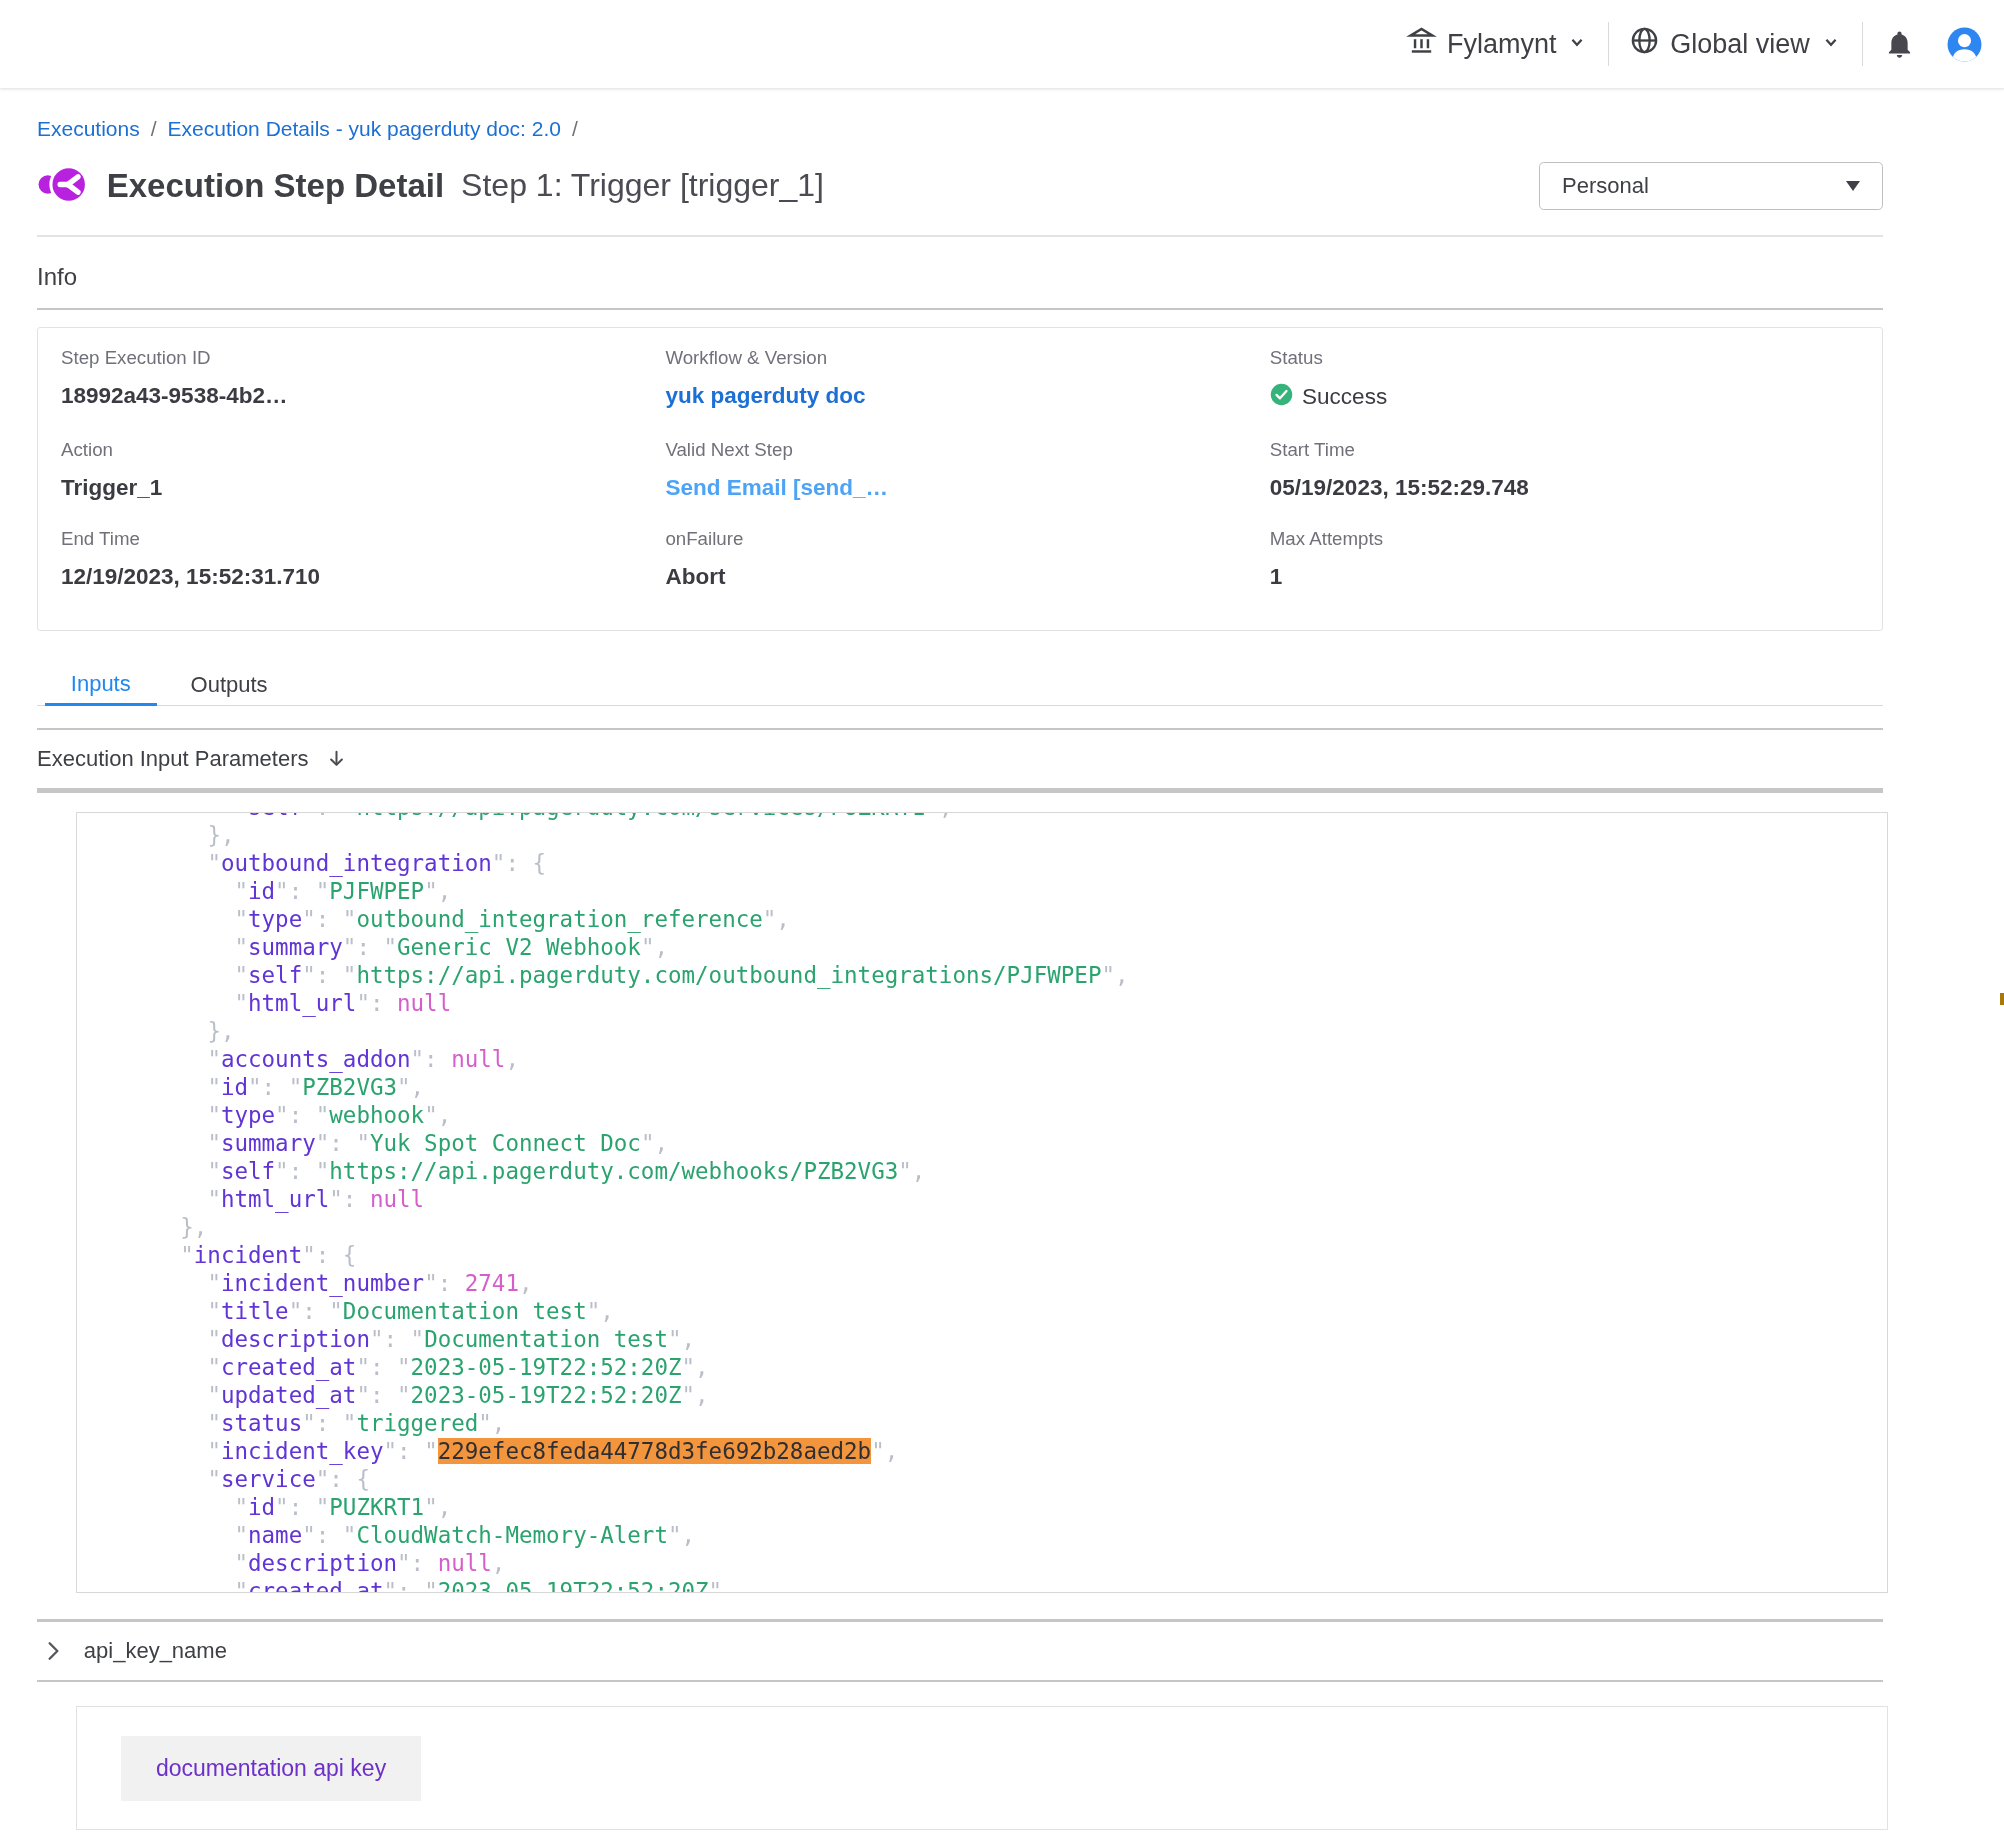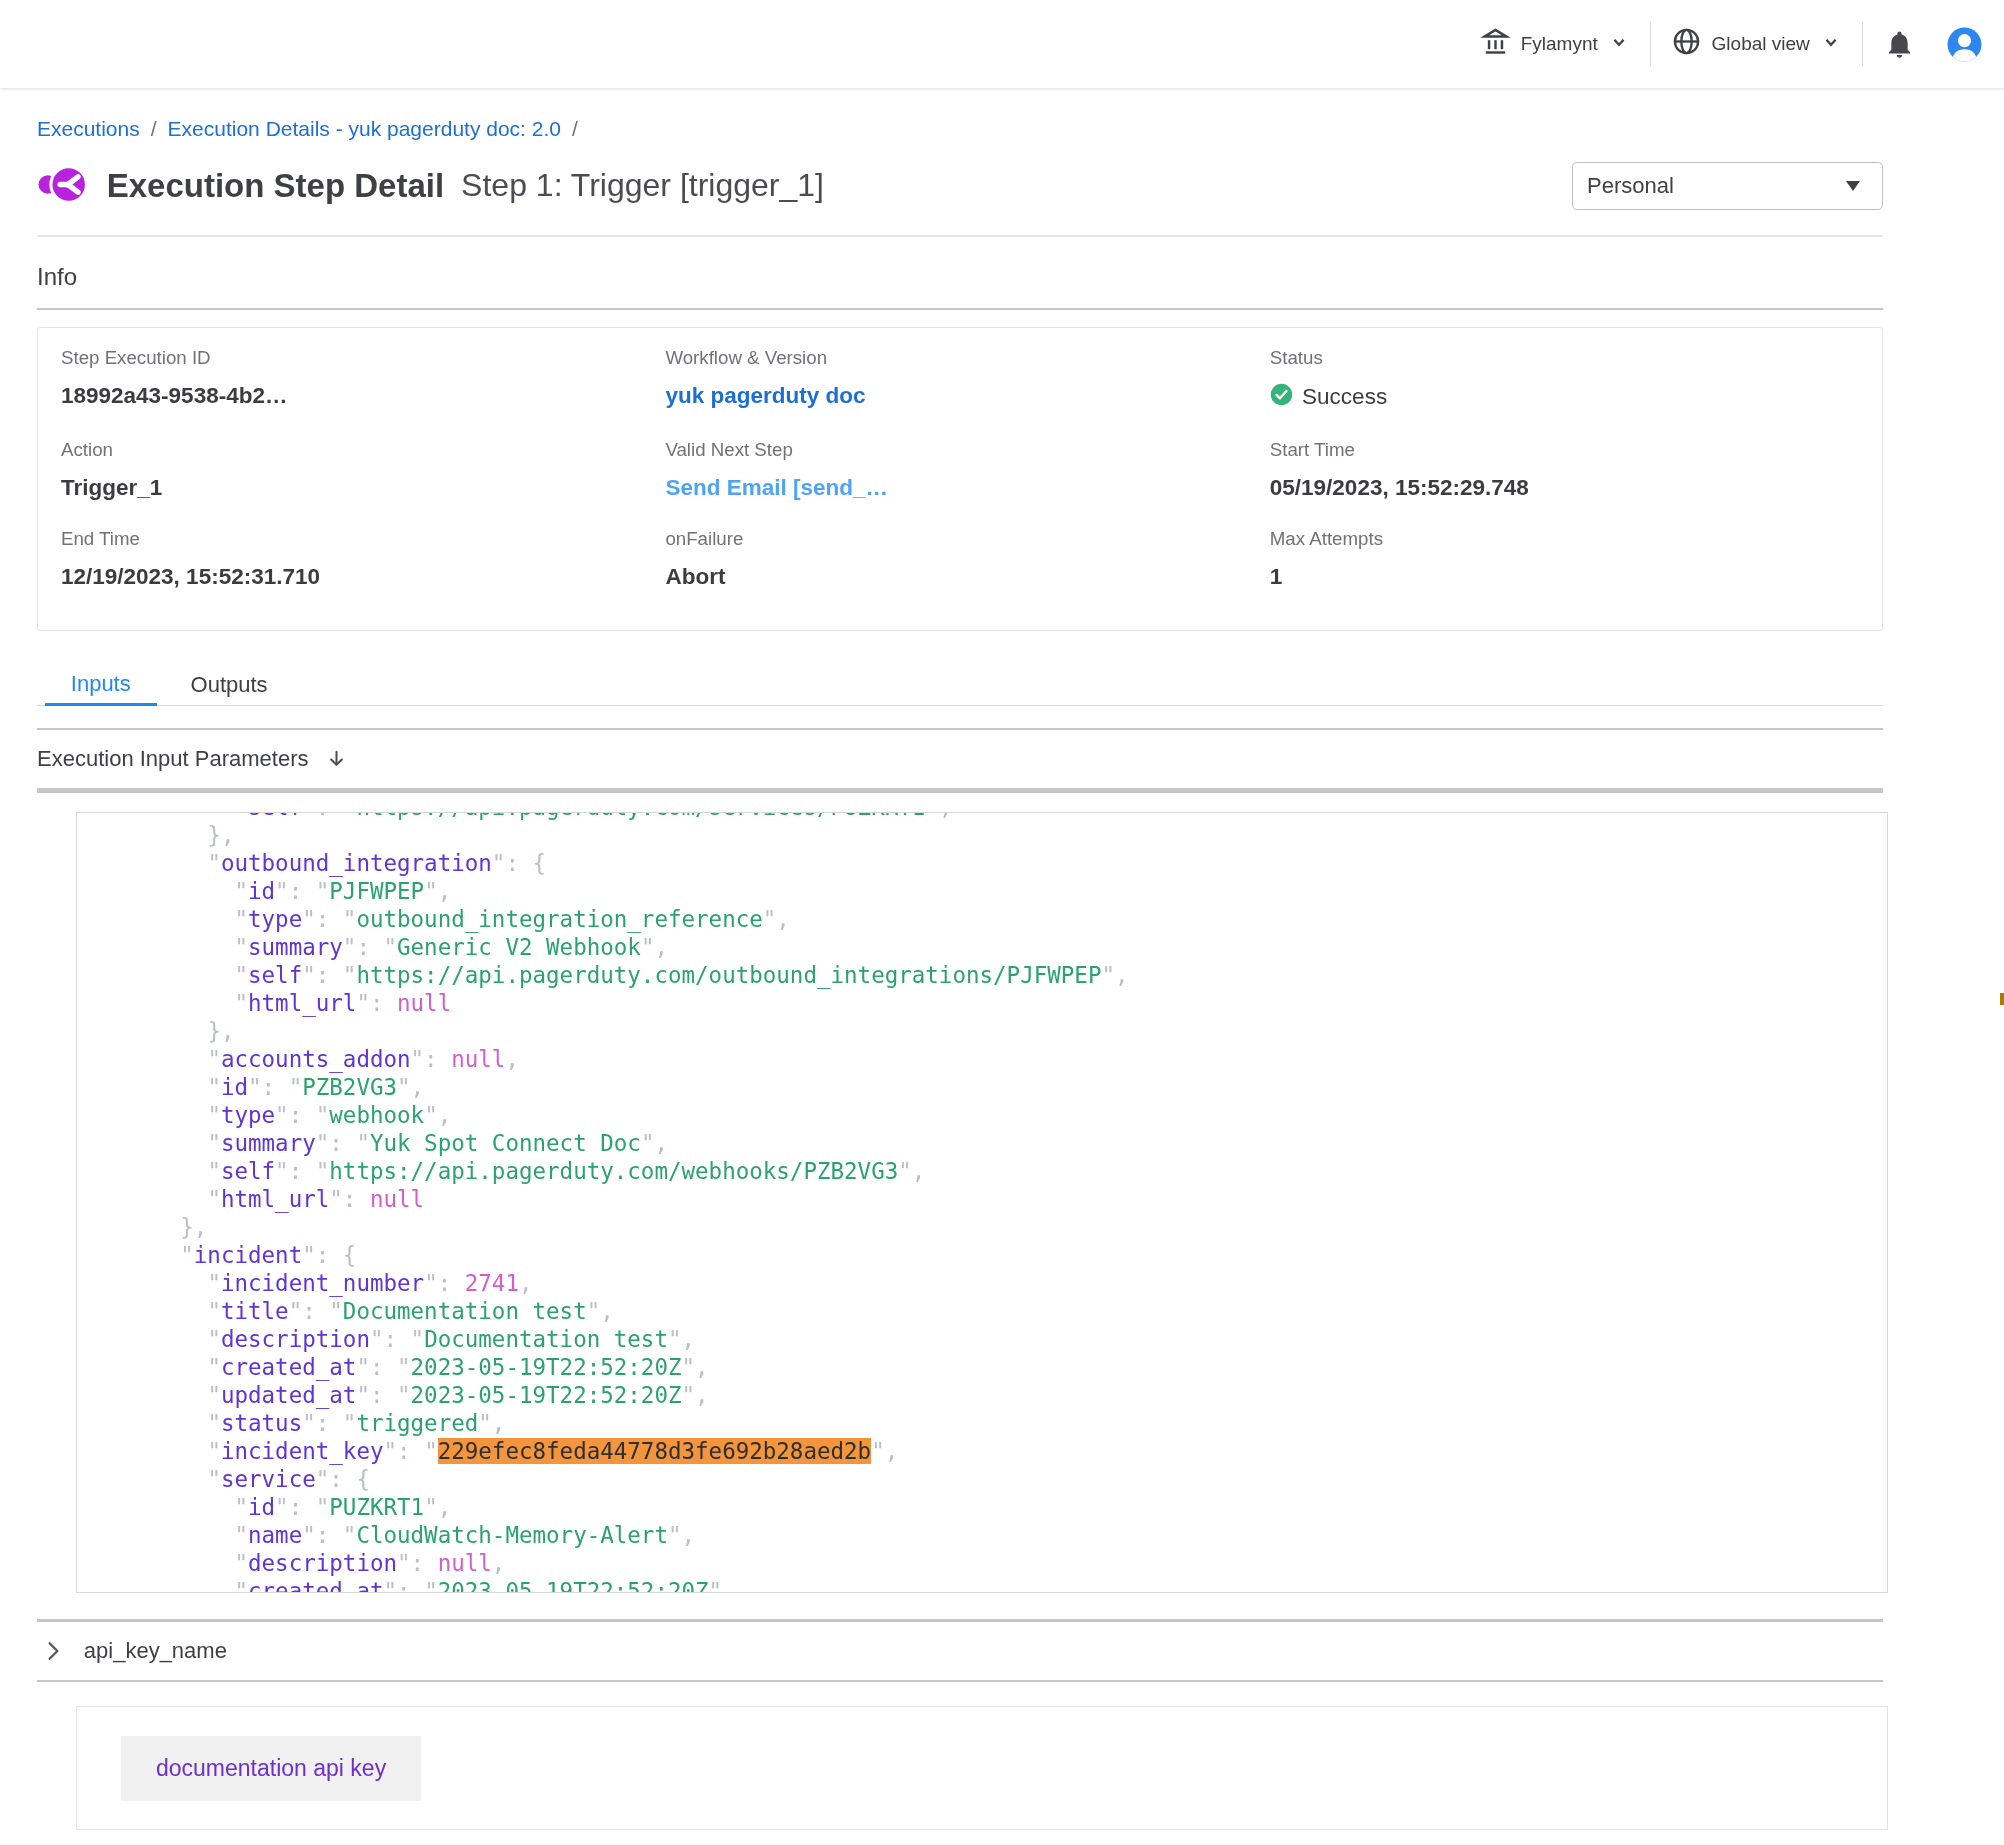--- a/index.html
+++ b/index.html
@@ -7,36 +7,36 @@
   .page {
     position:relative; width:2005px; height:1846px; overflow:hidden;
     background:#fff; font-family:"Liberation Sans", sans-serif; color:#3f4046;
   }
   
   .topbar {
     position:relative; z-index:5; height:88px; background:#fff;
     display:flex; align-items:center; justify-content:flex-end;
     padding-right:22px; box-shadow:0 0.8px 3.1px rgba(0,0,0,.14);
   }
-  .tb-menu { display:flex; align-items:center; gap:10px; font-size:19px; color:#3f4046; cursor:pointer; }
+  .tb-menu { display:flex; align-items:center; gap:10px; font-size:27px; color:#3f4046; cursor:pointer; }
   .tb-divider { width:0.8px; height:44px; background:#d9d9d9; margin:0 20px; }
   .tb-bell { margin:0 7.8px 0 1.6px; display:flex; }
   .tb-avatar { margin-left:23px; display:flex; }
   
   .content { margin:0 37px; width:1846px; }
   .breadcrumb { margin-top:28px; font-size:21px; line-height:26px; }
   .breadcrumb a { color:#1c6fd4; text-decoration:none; cursor:pointer; }
   .crumb-sep { color:#70707a; margin:0 11px; }
   .title-row { margin-top:11px; display:flex; align-items:center; height:65px;justify-content:space-between; }
   .page-title { font-size:33px; font-weight:700; color:#3f4046; margin-left:18.7px; }
   .page-subtitle { font-size:32px; font-weight:400; color:#4b4b53; margin-left:17px; }
   .select-box {
-    margin-left:auto; position:relative; width:311px; height:48px;
+    margin-left:auto; position:relative; width:344px; height:48px;
     border:1.6px solid #bfbfbf; border-radius:4.7px; background:#fff; cursor:pointer;
-    display:flex; align-items:center; padding-left:14px; font-size:22px; color:#3f4046;
+    display:flex; align-items:center; padding-left:22px; font-size:22px; color:#3f4046;
   }
   .select-caret {
     position:absolute; right:22px; top:18.7px; width:0; height:0;
     border-left:7.8px solid transparent; border-right:7.8px solid transparent;
     border-top:10px solid #3f4046;
   }
   .divider-light { margin-top:17px; height:1.6px; background:#e4e4e4; }
   .divider-heavy { height:2.3px; background:#c6c6c6; }
   .section-h { margin-top:26.4px; font-size:24px; line-height:28px; color:#3f4046; }
   .h-rule { margin-top:17px; }

